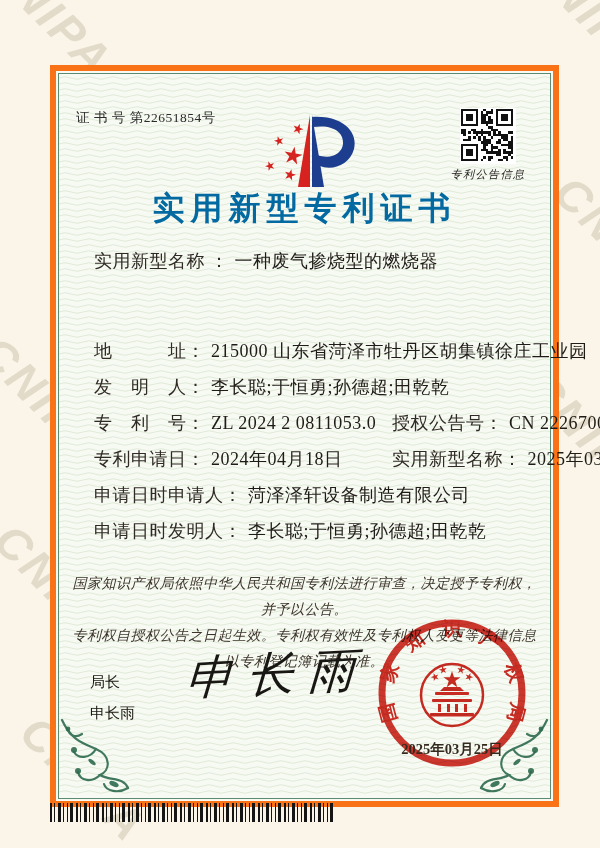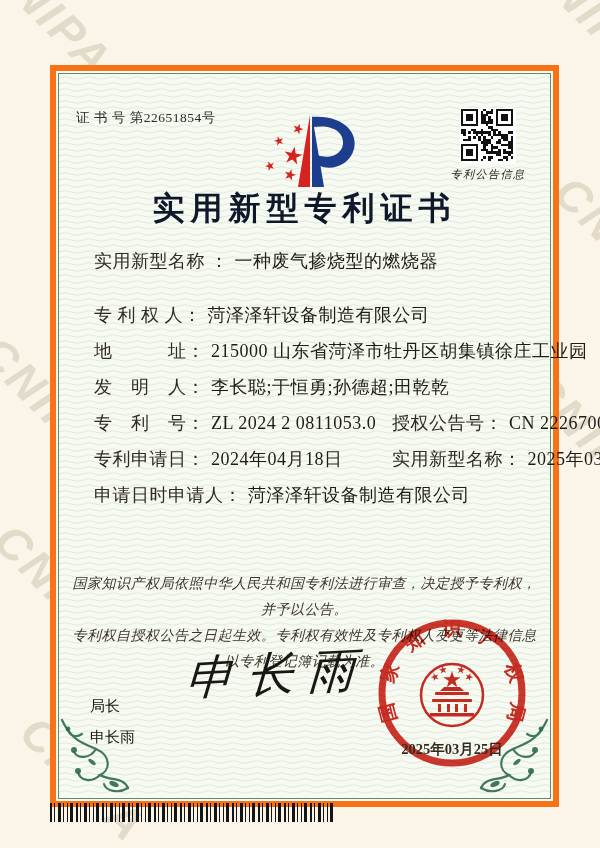--- a/index.html
+++ b/index.html
@@ -36,37 +36,37 @@
     font-size:13.5px;color:#2b2b2b;letter-spacing:.5px;
   }
   .logo{position:absolute;left:190px;top:40px;width:120px;height:80px;}
   .qr-box{position:absolute;left:404px;top:37px;width:54px;height:54px;background:#fff;padding:1px;}
   .qr-caption{
     position:absolute;left:386px;top:96px;width:92px;text-align:center;
     font-size:11px;font-style:italic;letter-spacing:1.5px;color:#201c18;
   }
   .title{
     position:absolute;left:0;top:116px;width:100%;text-align:center;
-    font-size:32px;font-weight:bold;letter-spacing:6px;color:#0f172a;
+    font-size:32px;font-weight:bold;letter-spacing:6px;color:#0369a1;
   }
   
   .row{
     position:absolute;left:38px;font-size:18px;color:#2f2a24;
     white-space:pre;letter-spacing:.5px;
   }
   .row .val{margin-left:6px;color:#1f1b16;}
   .row.col2{left:336px;}
   
   .legal{
     position:absolute;left:12px;top:500px;width:473px;text-align:center;
     font-size:14px;font-style:italic;color:#3c342b;line-height:26px;
     letter-spacing:.5px;
   }
   
-  .sig-block{position:absolute;left:34px;top:596px;font-size:15px;color:#17150f;line-height:31px;margin-top:24px;}
+  .sig-block{position:absolute;left:34px;top:596px;font-size:15px;color:#17150f;line-height:31px;}
   .autograph{
     position:absolute;left:130px;top:572px;
     font-size:47px;font-style:italic;letter-spacing:14px;color:#191713;
     transform:rotate(-3deg) skewX(-6deg);
     font-family:"DejaVu Serif","Liberation Serif",serif;
   }
   
   .seal{position:absolute;left:316px;top:542px;width:160px;height:160px;z-index:3;
         mix-blend-mode:multiply;opacity:.95;}
   
@@ -387,34 +387,34 @@
         <rect x="16" y="20" width="1" height="1" fill="#111"></rect>
         <rect x="18" y="20" width="1" height="1" fill="#111"></rect>
       </svg>
   </div>
   <div class="qr-caption">专利公告信息</div>
 
   <div class="title">实用新型专利证书</div>
 
   <div class="row" style="top:178px"><span>实用新型名称 ：</span><span class="val">一种废气掺烧型的燃烧器</span></div>
 
-  <div class="row" style="top:232px"><span>专 利 权 人：</span><span class="val">菏泽泽轩设备制造有限公司</span></div>
 
   <div class="row" style="top:268px"><span>地　　　址：</span><span class="val">215000 山东省菏泽市牡丹区胡集镇徐庄工业园</span></div>
 
   <div class="row" style="top:304px"><span>发　明　人：</span><span class="val">李长聪;于恒勇;孙德超;田乾乾</span></div>
 
   <div class="row" style="top:340px"><span>专　利　号：</span><span class="val">ZL 2024 2 0811053.0</span></div>
   <div class="row col2" style="top:340px"><span>授权公告号：</span><span class="val">CN 222670019 U</span></div>
 
   <div class="row" style="top:376px"><span>专利申请日：</span><span class="val">2024年04月18日</span></div>
   <div class="row col2" style="top:376px"><span>实用新型名称：</span><span class="val">2025年03月25日</span></div>
 
   <div class="row" style="top:412px"><span>申请日时申请人：</span><span class="val">菏泽泽轩设备制造有限公司</span></div>
 
+  <div class="row" style="top:448px"><span>申请日时发明人：</span><span class="val">李长聪;于恒勇;孙德超;田乾乾</span></div>
 
   <div class="legal">
     <div>国家知识产权局依照中华人民共和国专利法进行审查，决定授予专利权，并予以公告。</div>
     <div>专利权自授权公告之日起生效。专利权有效性及专利权人变更等法律信息以专利登记簿记载为准。</div>
   </div>
 
   <div class="sig-block">
     <div>局长</div>
     <div>申长雨</div>
   </div>

